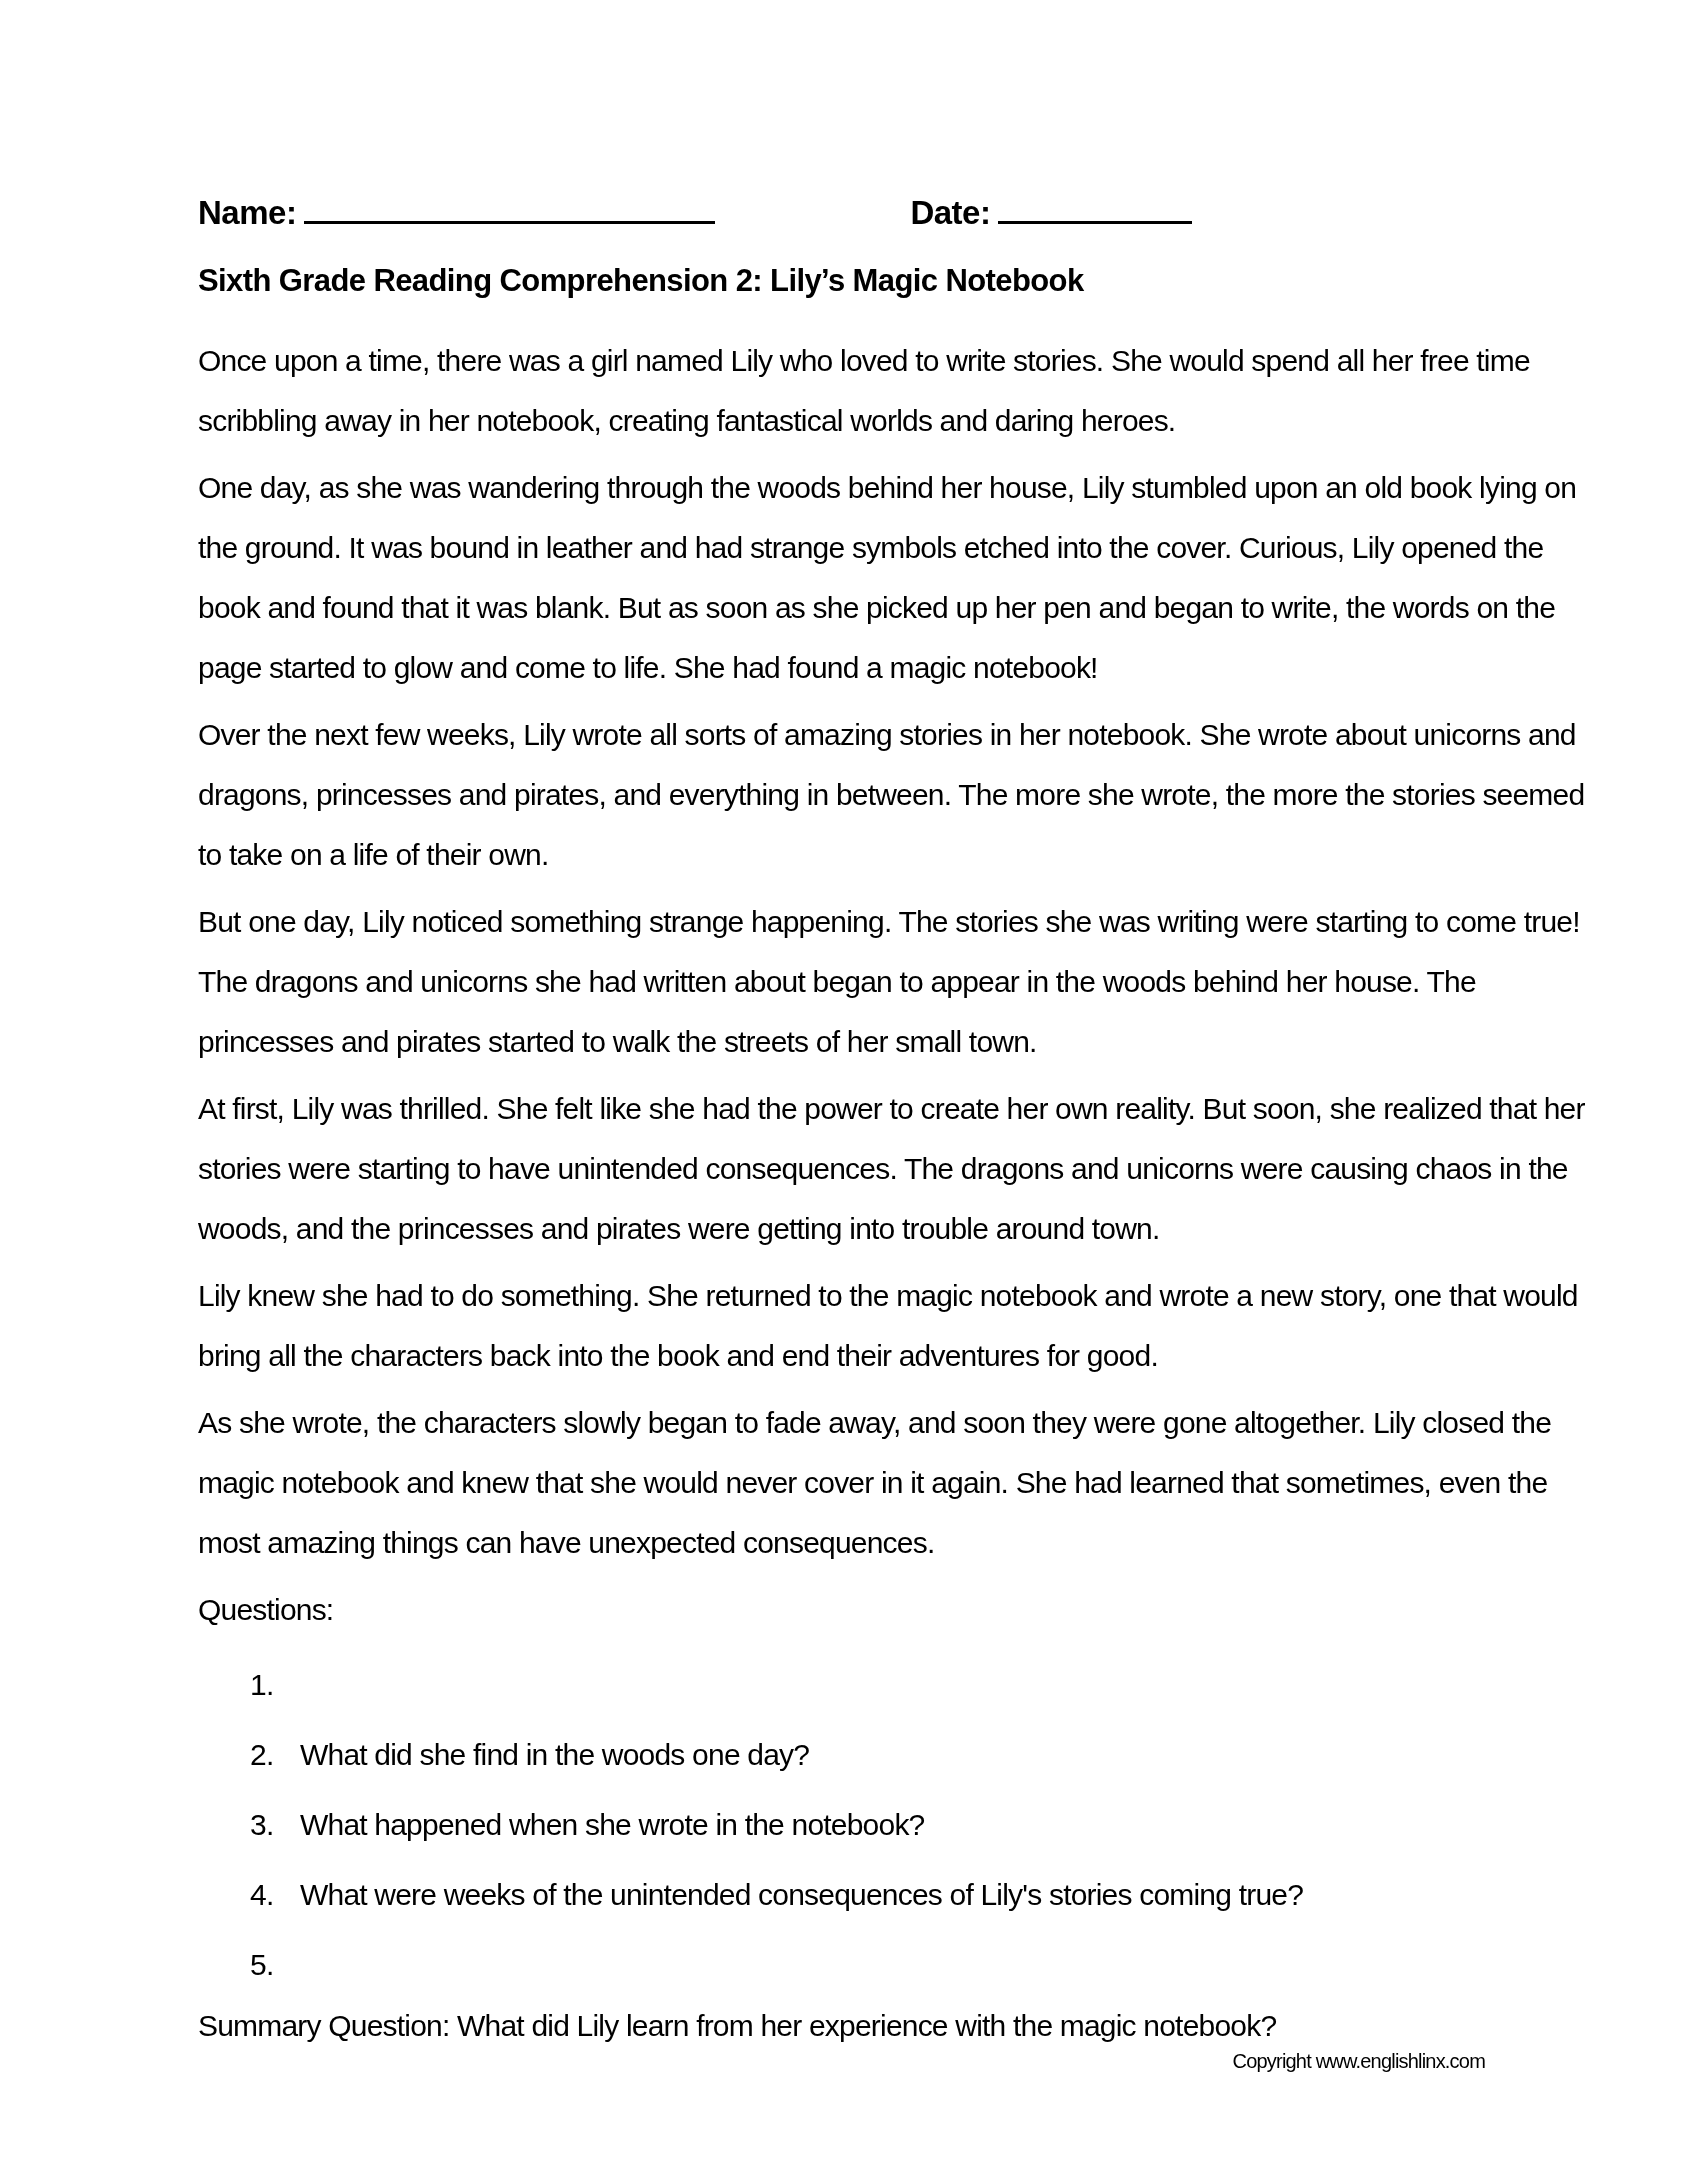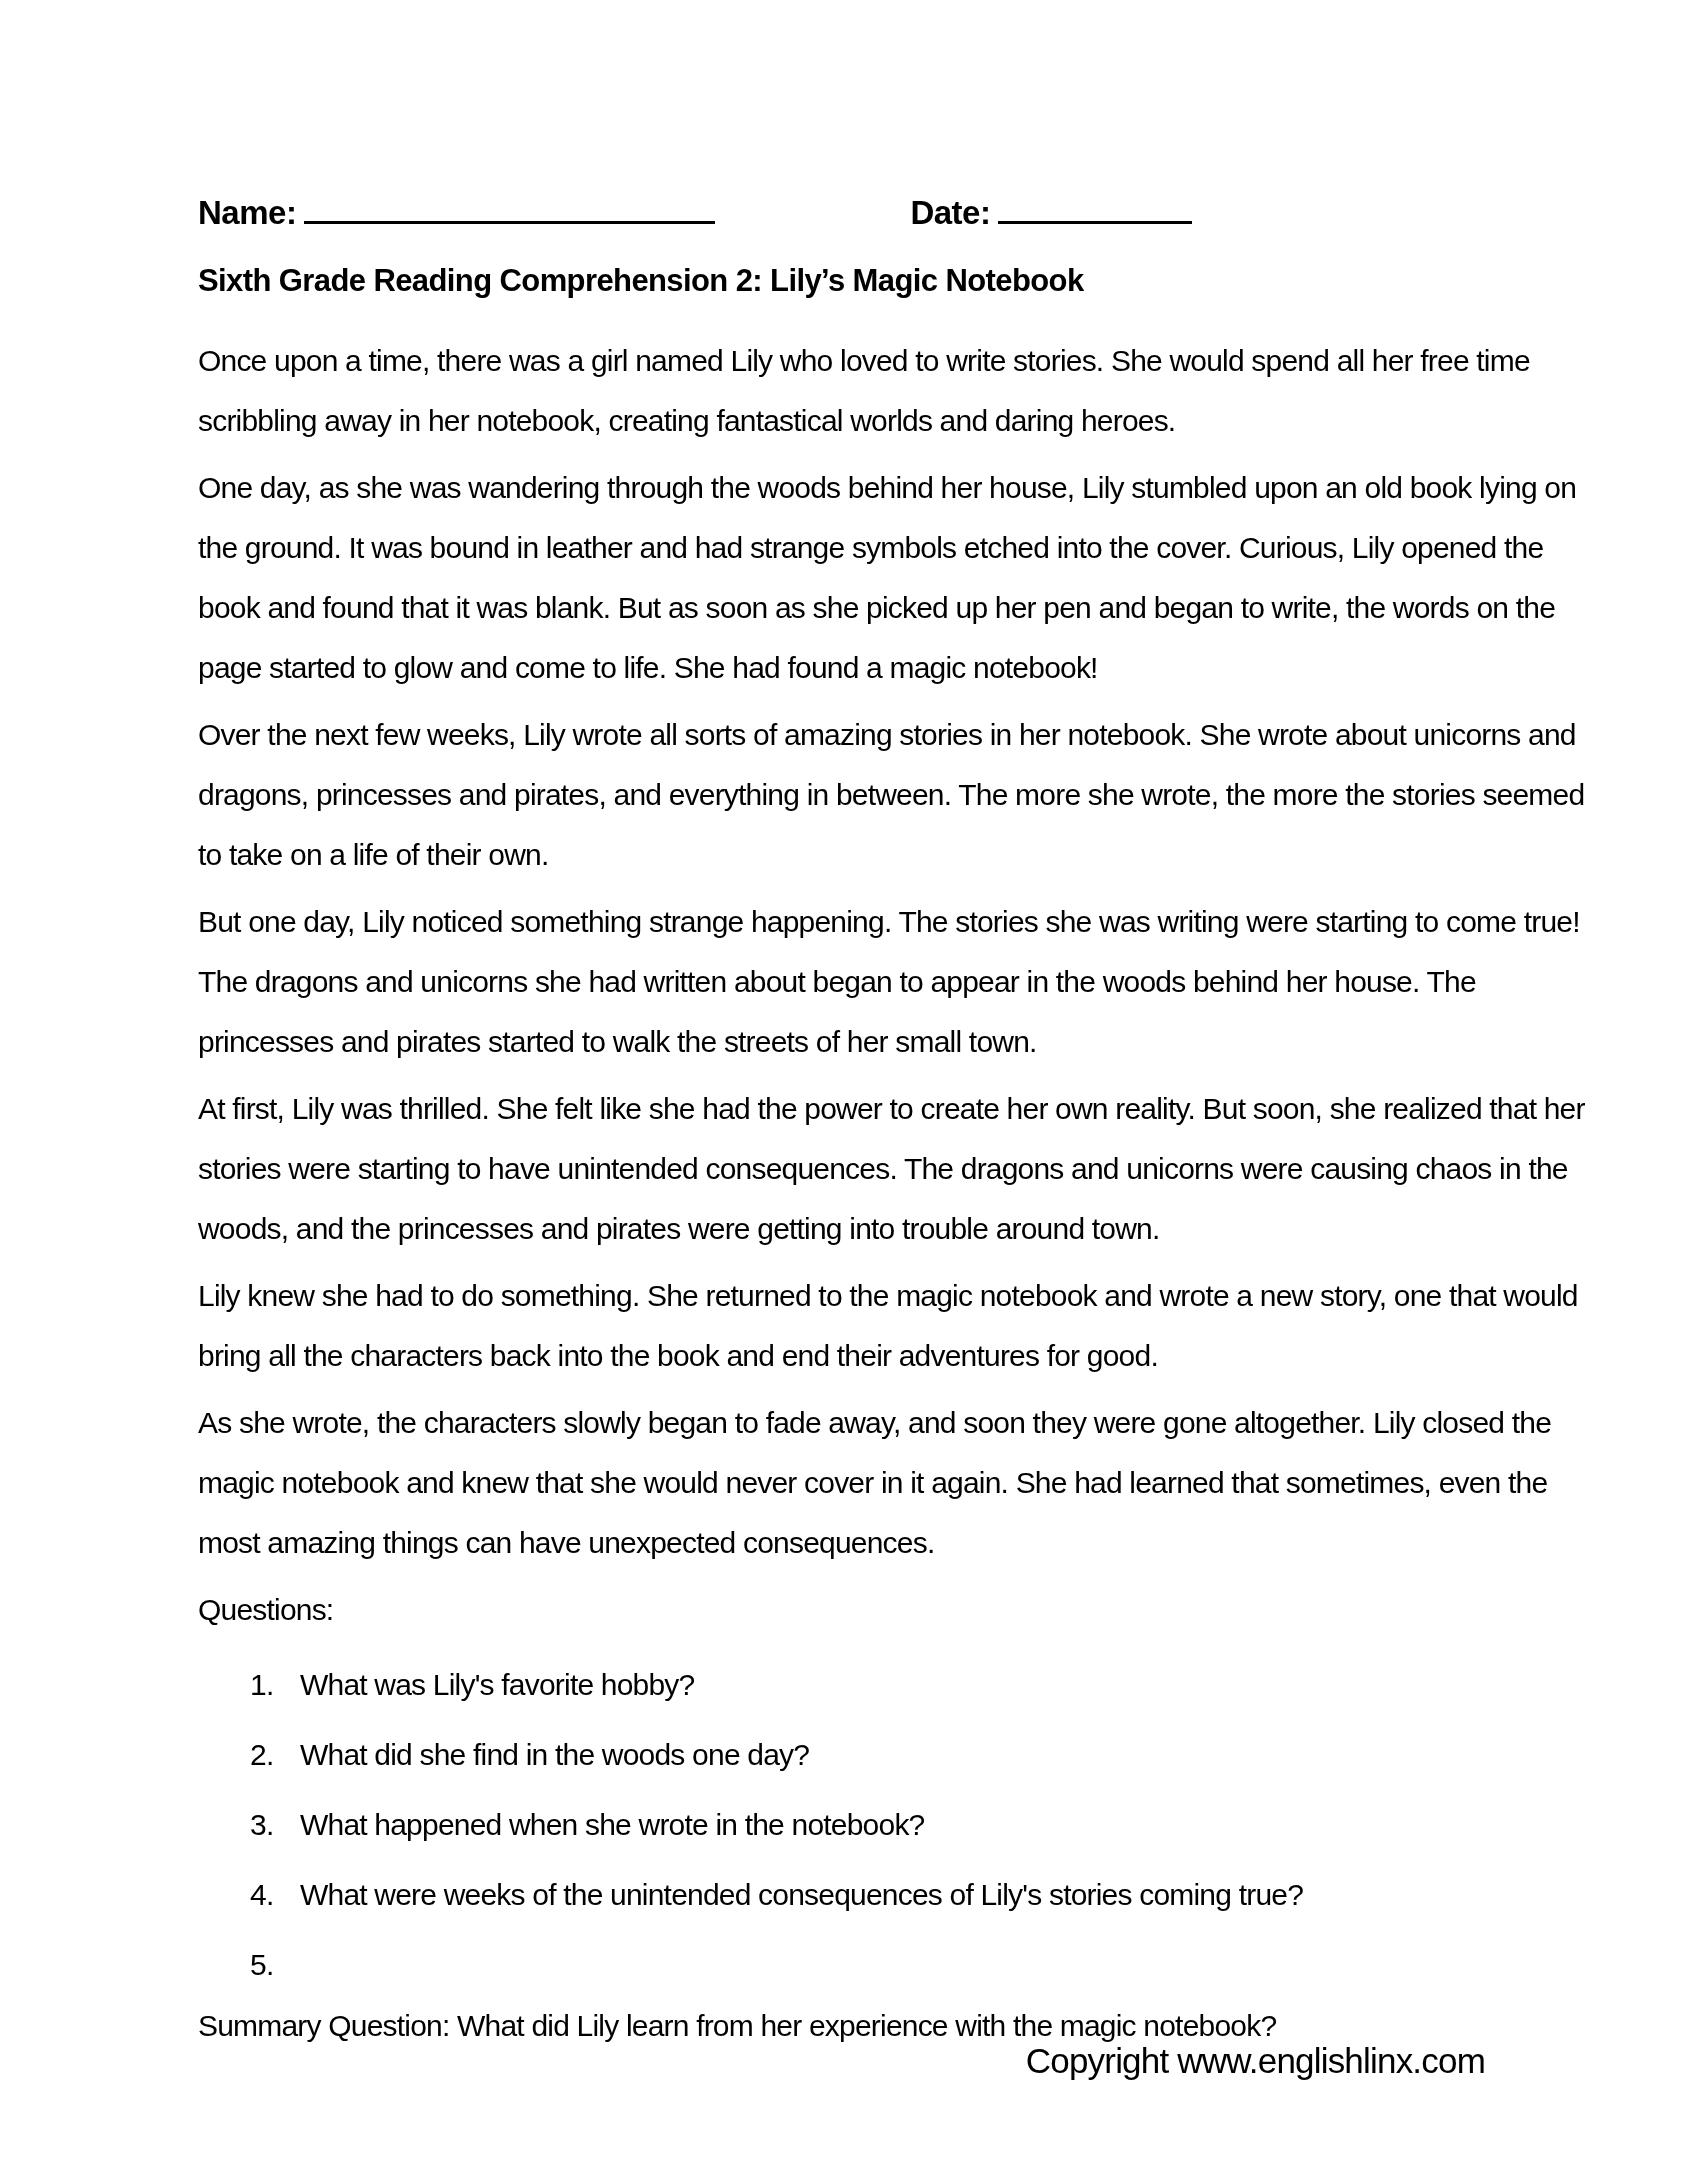--- a/index.html
+++ b/index.html
@@ -85,21 +85,21 @@
   }
   .summary-question {
     margin-top: 6px;
   }
 
   
   .footer {
     position: absolute;
     right: 198px;
     bottom: 92px;
-    font-size: 35px;
+    font-size: 20px;
     letter-spacing: -0.8px;
     line-height: 50px;
   }
 </style>
 </head>
 <body>
 
 <div class="page">
 
   <div class="header-row">
@@ -119,21 +119,20 @@
     <p>At first, Lily was thrilled. She felt like she had the power to create her own reality. But soon, she realized that her stories were starting to have unintended consequences. The dragons and unicorns were causing chaos in the woods, and the princesses and pirates were getting into trouble around town.</p>
     <p>Lily knew she had to do something. She returned to the magic notebook and wrote a new story, one that would bring all the characters back into the book and end their adventures for good.</p>
     <p>As she wrote, the characters slowly began to fade away, and soon they were gone altogether. Lily closed the magic notebook and knew that she would never cover in it again. She had learned that sometimes, even the most amazing things can have unexpected consequences.</p>
   </div>
 
   <div class="questions-heading">Questions:</div>
 
   <div class="questions-list">
     <div class="question">
       <span class="q-num">1.</span>
-      <span class="q-text">What was Lily's favorite hobby?</span>
     </div>
     <div class="question">
       <span class="q-num">2.</span>
       <span class="q-text">What did she find in the woods one day?</span>
     </div>
     <div class="question">
       <span class="q-num">3.</span>
       <span class="q-text">What happened when she wrote in the notebook?</span>
     </div>
     <div class="question">

